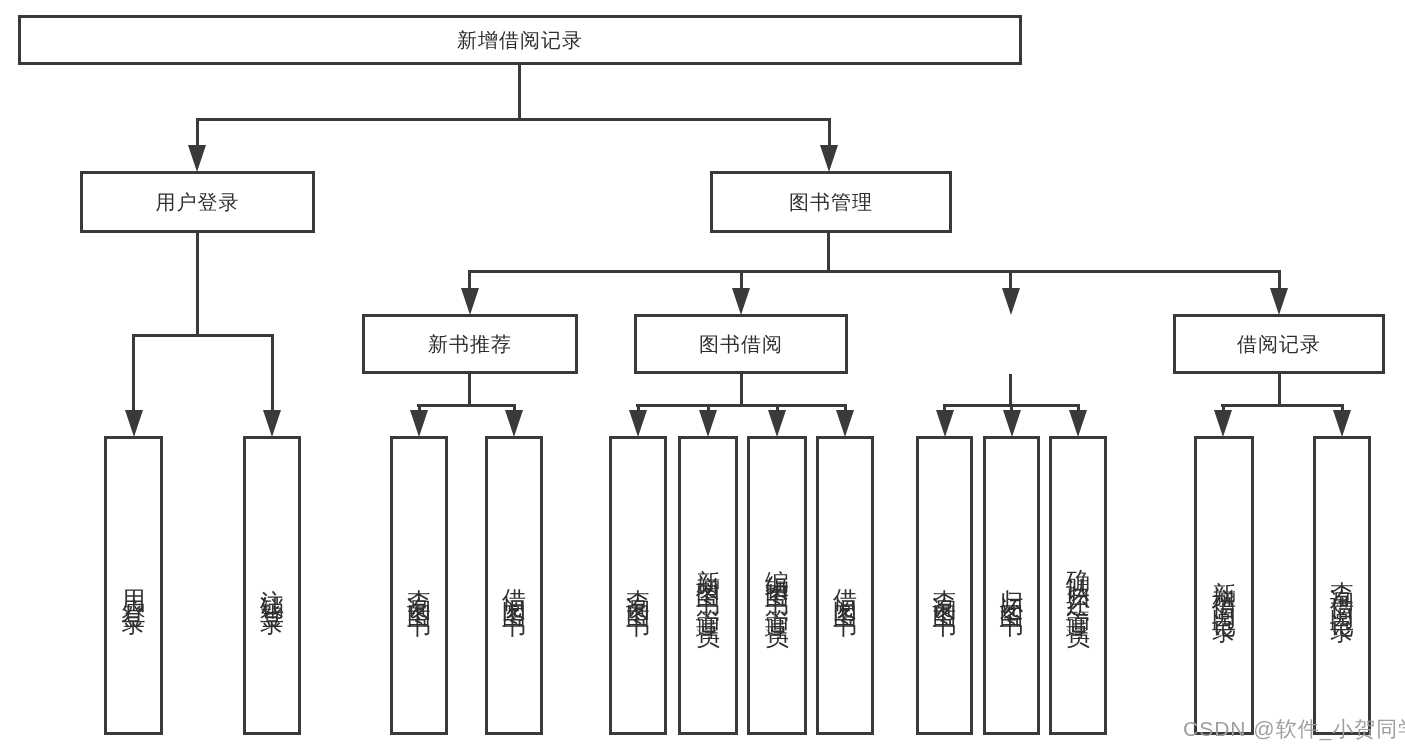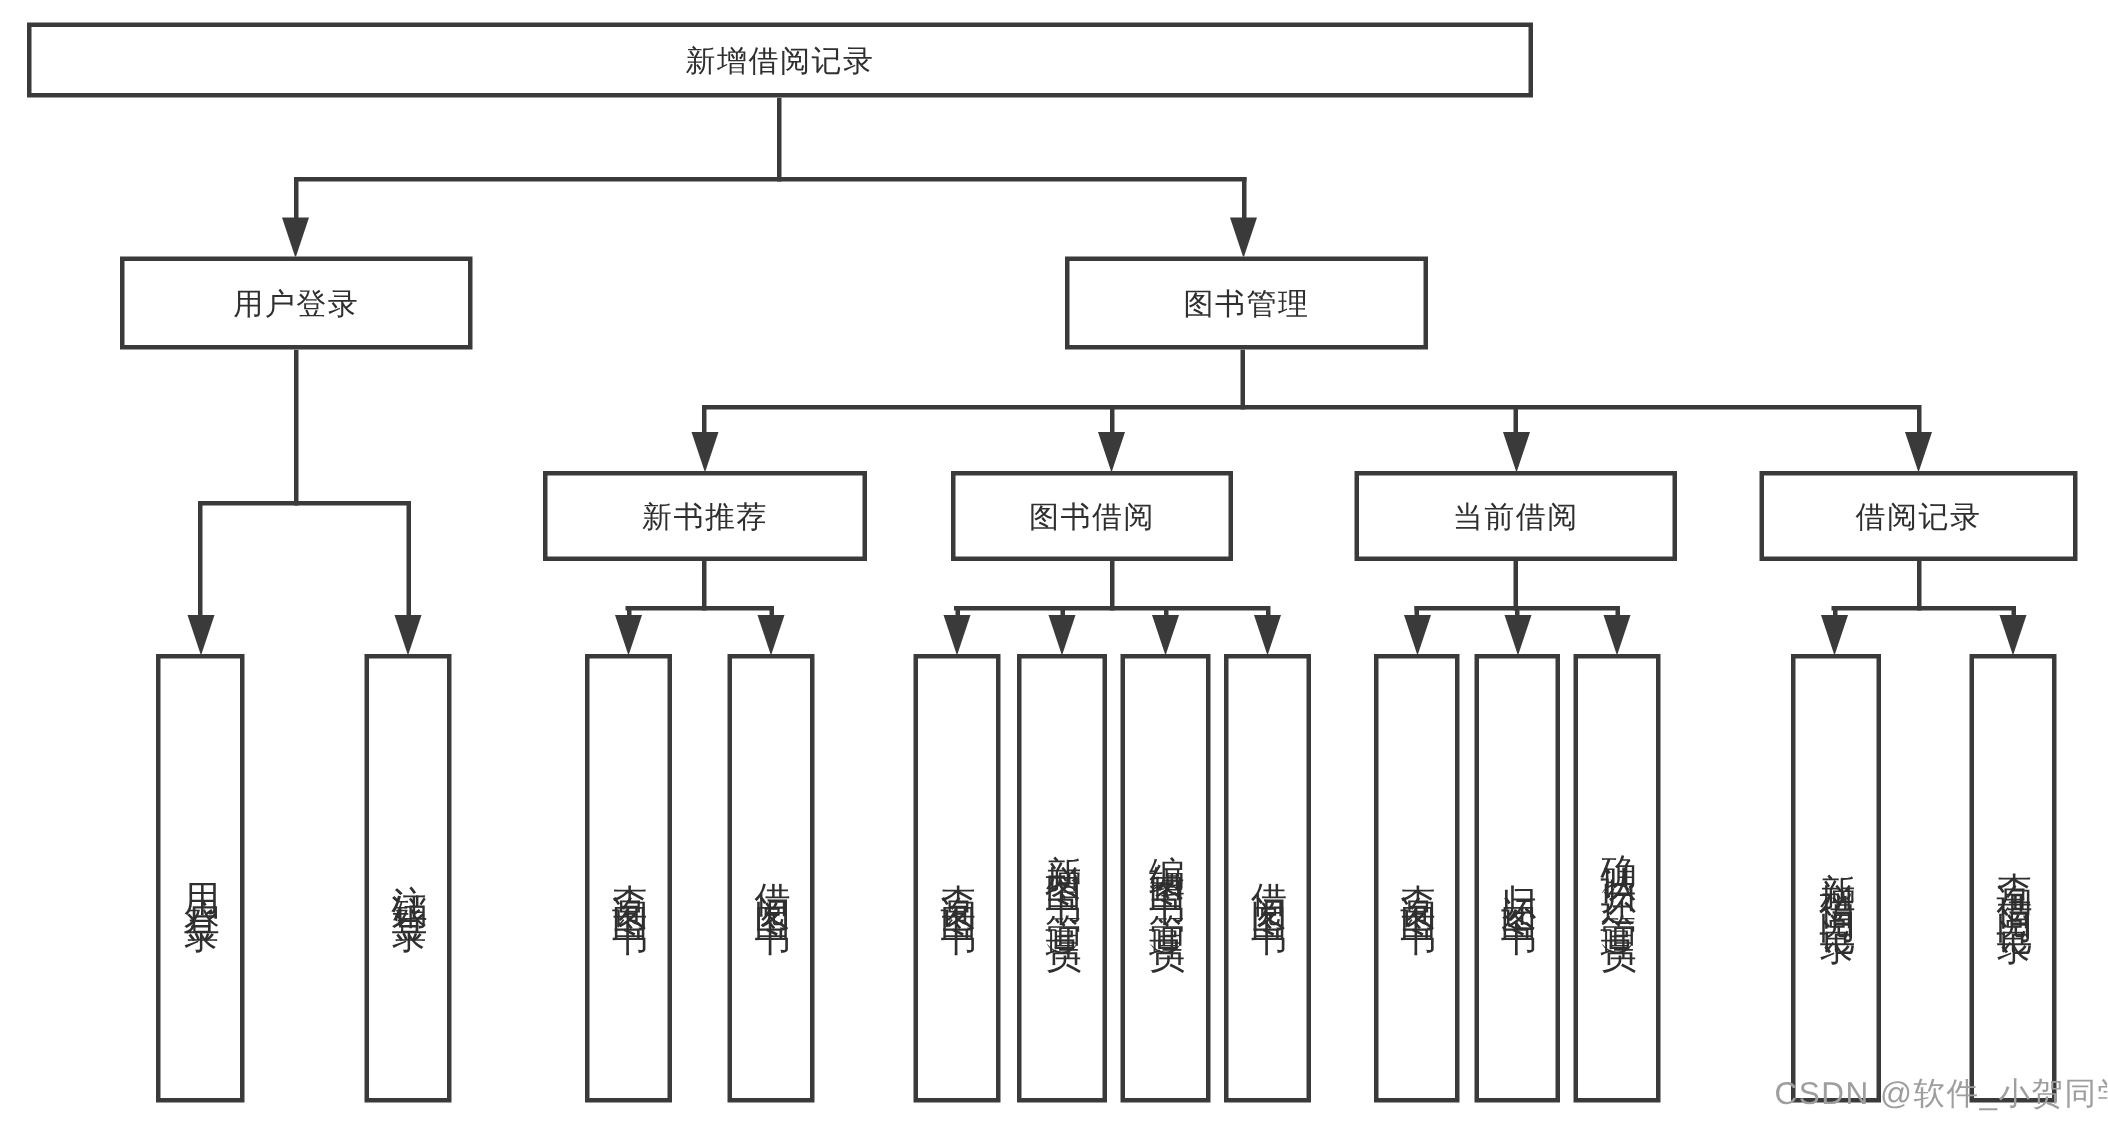--- a/index.html
+++ b/index.html
@@ -47,22 +47,21 @@
   <div class="v" style="left:468px;top:270px;height:22px"></div>
   <div class="ar" style="left:461px;top:288px"></div>
   <div class="v" style="left:740px;top:270px;height:22px"></div>
   <div class="ar" style="left:732px;top:288px"></div>
   <div class="v" style="left:1009px;top:270px;height:22px"></div>
   <div class="ar" style="left:1002px;top:288px"></div>
   <div class="v" style="left:1278px;top:270px;height:22px"></div>
   <div class="ar" style="left:1270px;top:288px"></div>
 
   <div class="node" style="left:362px;top:314px;width:216px;height:60px">新书推荐</div>
-  <div class="node" style="left:634px;top:314px;width:188px;height:60px">图书借阅</div>
-  <div class="node" style="left:903px;top:314px;width:215px;height:60px">当前借阅</div>
+  <div class="node" style="left:634px;top:314px;width:214px;height:60px">图书借阅</div>
   <div class="node" style="left:1173px;top:314px;width:212px;height:60px">借阅记录</div>
 
   <div class="v" style="left:468px;top:374px;height:33px"></div>
   <div class="h" style="left:417px;top:404px;width:98px"></div>
   <div class="v" style="left:418px;top:404px;height:8px"></div>
   <div class="ar" style="left:410px;top:410px"></div>
   <div class="v" style="left:513px;top:404px;height:8px"></div>
   <div class="ar" style="left:505px;top:410px"></div>
 
   <div class="v" style="left:740px;top:374px;height:33px"></div>

